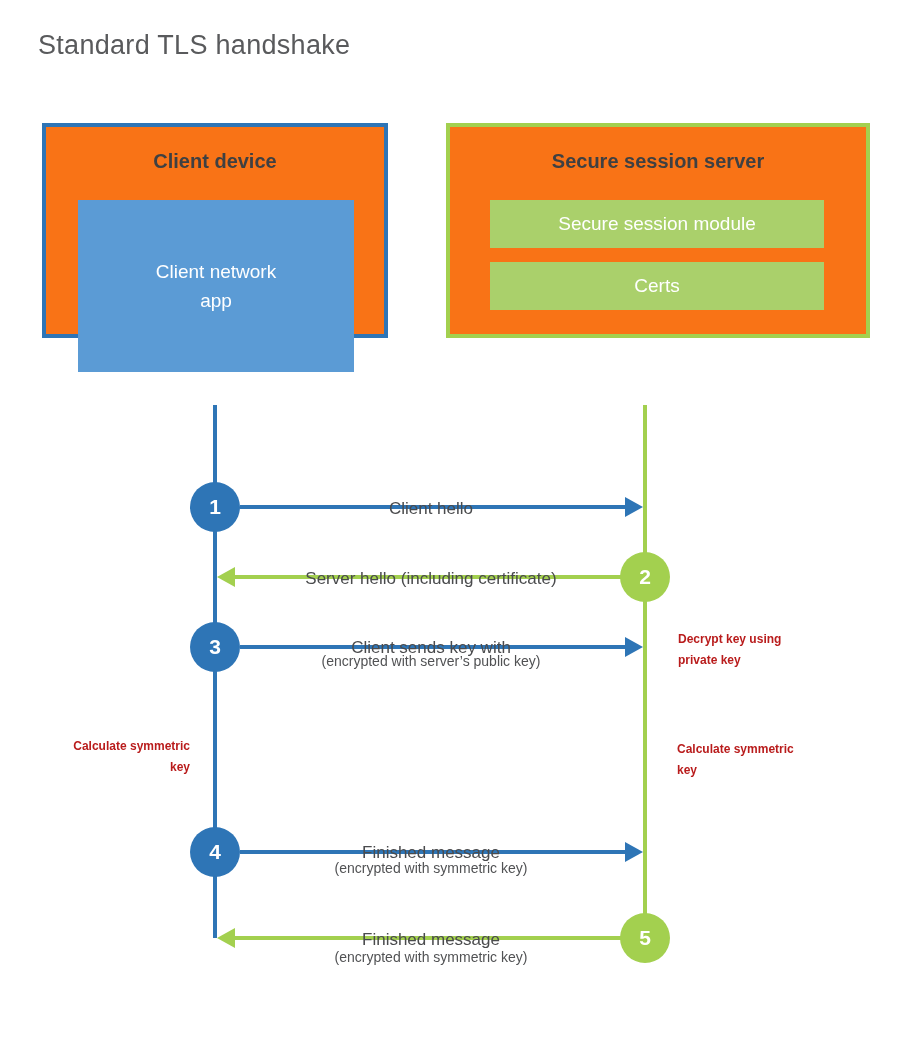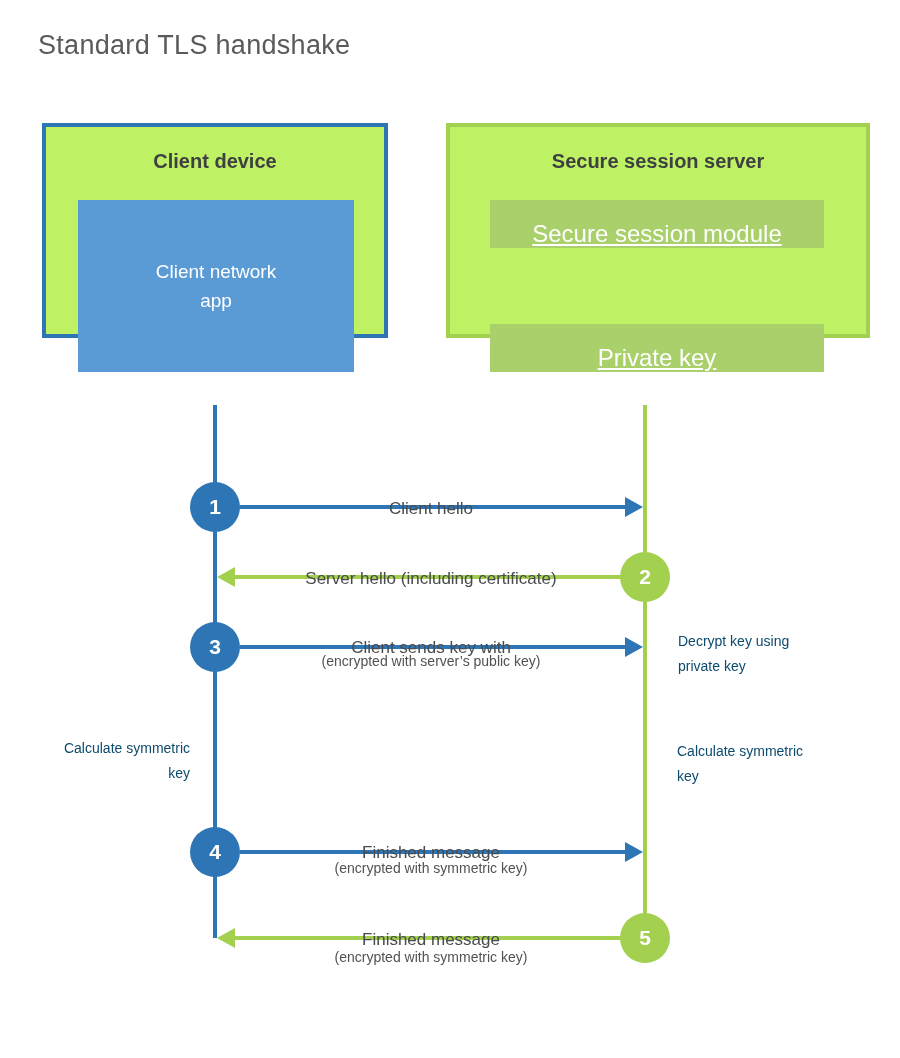--- a/index.html
+++ b/index.html
@@ -3,32 +3,32 @@
 <meta charset="utf-8">
 <style>
   * { margin:0; padding:0; box-sizing:border-box; }
   html,body { background:#ffffff; }
   body { font-family:"Liberation Sans", sans-serif; }
   .canvas { position:relative; width:900px; height:1058px; background:#fff; overflow:hidden; }
 
   .title { position:absolute; left:38px; top:30px; font-size:27px; font-weight:300;
            color:#595a5c; letter-spacing:0.3px; }
 
-  .box { position:absolute; top:123px; height:215px; background:#bef264; border:4px solid; }
+  .box { position:absolute; top:123px; height:215px; background:#f97316; border:4px solid; }
   .box.client { left:42px;  width:346px; border-color:var(--blue,#2e75b6); }
   .box.server { left:446px; width:424px; border-color:var(--green,#a3d04f); }
   .box-title { margin-top:23px; text-align:center; font-size:20px; font-weight:bold; color:#3f4042; }
 
   .client-inner { position:absolute; left:32px; top:73px; width:276px; height:172px;
                   background:var(--lightblue,#5b9bd5); color:#fff; font-size:19px;
                   display:flex; align-items:center; justify-content:center; text-align:center; }
   .client-inner span { display:block; width:150px; line-height:1.55; }
 
   .bar { position:absolute; left:40px; width:334px; height:48px; background:var(--greenbar,#aad06b);
-         color:#fff; font-size:24px; display:flex; align-items:flex-end; justify-content:center;text-decoration:underline; }
+         color:#fff; font-size:19px; display:flex; align-items:center; justify-content:center; }
   .bar.b1 { top:73px; } .bar.b2 { top:135px; } .bar.b3 { top:197px; }
 
   .lifeline { position:absolute; width:4px; }
   .lifeline.blue  { left:213px; top:405px; height:533px; background:var(--blue,#2e75b6); }
   .lifeline.green { left:643px; top:405px; height:535px; background:var(--green,#a3d04f); }
 
   .circle { position:absolute; width:50px; height:50px; border-radius:50%;
             color:#fff; font-size:21px; font-weight:bold;
             display:flex; align-items:center; justify-content:center; }
   .circle.blue  { background:var(--blue,#2e75b6); }
@@ -53,21 +53,21 @@
   .h4r { left:625px; top:842px; } .h5l { left:217px; top:928px; }
 
   .msg { position:absolute; left:240px; width:382px; text-align:center; color:#4a4b4d; }
   .msg.main { font-size:17px;margin-top:20px; }
   .msg.sub  { font-size:14px; color:#515254; }
   .m1  { top:479px; } .m2  { top:549px; }
   .m3  { top:618px; } .m3s { top:653px; }
   .m4  { top:823px; } .m4s { top:860px; }
   .m5  { top:910px; } .m5s { top:949px; }
 
-  .note { position:absolute; font-size:14px; color:#0c4a6e; line-height:1.75; }
+  .note { position:absolute; font-size:12px; color:#b91c1c; line-height:1.75;font-weight:bold; }
   .note.decrypt   { left:678px; top:629px; width:130px; text-align:left; }
   .note.calc-left { left:60px;  top:736px; width:130px; text-align:right; }
   .note.calc-right{ left:677px; top:739px; width:130px; text-align:left; }
 </style>
 </head>
 <body style="--blue: #2e75b6; --lightblue: #5b9bd5; --green: #a3d04f; --greenbar: #aad06b; --heading_text: #3f4042; --label_text: #4a4b4d; --white_text: #ffffff;">
 
 <div class="canvas">
 
   <div class="title">Standard TLS handshake</div>
@@ -77,22 +77,22 @@
     <div class="client-inner">
       <span>Client network app</span>
     </div>
   </div>
 
   <div class="box server">
     <div class="box-title">Secure session server</div>
     <div class="bar b1">
       <span>Secure session module</span>
     </div>
-    <div class="bar b3">
-      <span>Private key</span>
+    <div class="bar b2">
+      <span>Certs</span>
     </div>
   </div>
 
   <div class="lifeline blue"></div>
   <div class="lifeline green"></div>
 
   <div class="hline blue a1"></div>
   <div class="ahead right h1r"></div>
 
   <div class="hline green a2"></div>

